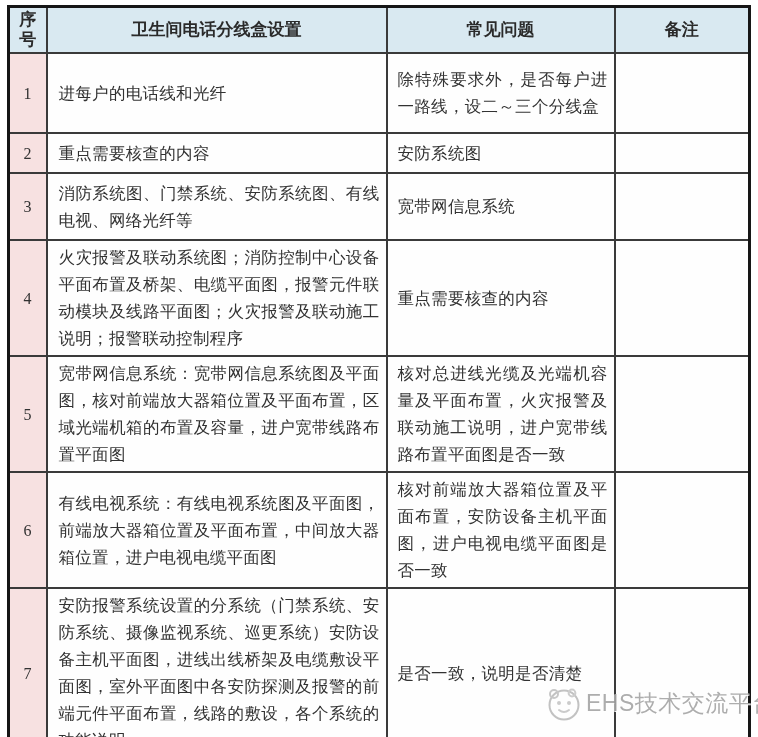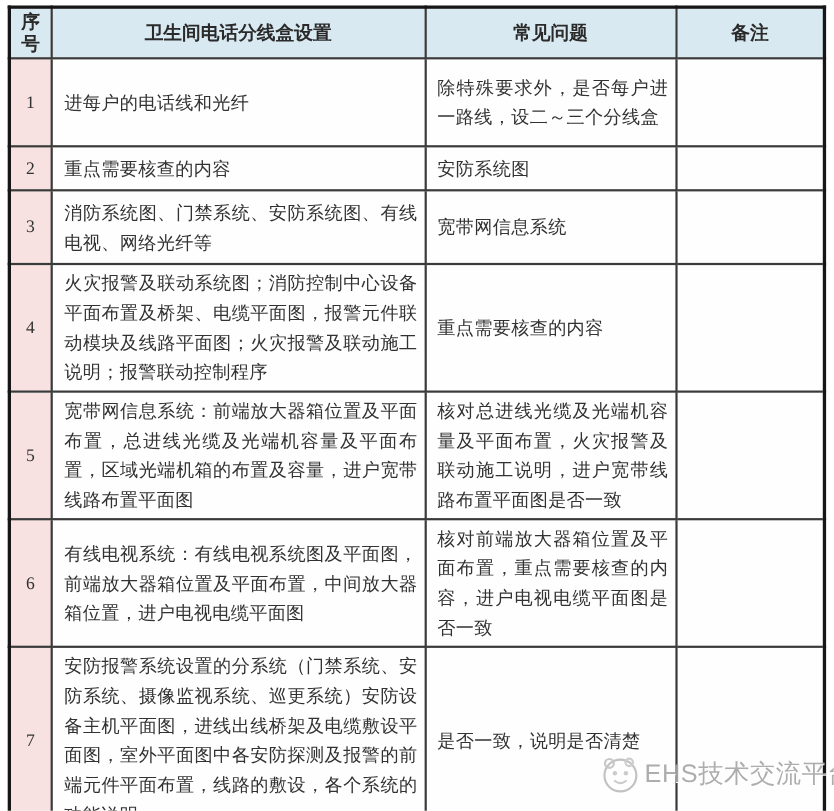--- a/index.html
+++ b/index.html
@@ -132,29 +132,29 @@
 
     <tr>
       <td class="col-no">4</td>
       <td class="col-content">火灾报警及联动系统图；消防控制中心设备平面布置及桥架、电缆平面图，报警元件联动模块及线路平面图；火灾报警及联动施工说明；报警联动控制程序</td>
       <td class="col-problem">重点需要核查的内容</td>
       <td class="col-remark"></td>
     </tr>
 
     <tr>
       <td class="col-no">5</td>
-      <td class="col-content">宽带网信息系统：前端放大器箱位置及平面布置，总进线光缆及光端机容量及平面布置，区域光端机箱的布置及容量，进户宽带线路布置平面图</td>
+      <td class="col-content">宽带网信息系统：宽带网信息系统图及平面图，核对前端放大器箱位置及平面布置，区域光端机箱的布置及容量，进户宽带线路布置平面图</td>
       <td class="col-problem">核对总进线光缆及光端机容量及平面布置，火灾报警及联动施工说明，进户宽带线路布置平面图是否一致</td>
       <td class="col-remark"></td>
     </tr>
 
     <tr>
       <td class="col-no">6</td>
       <td class="col-content">有线电视系统：有线电视系统图及平面图，前端放大器箱位置及平面布置，中间放大器箱位置，进户电视电缆平面图</td>
-      <td class="col-problem">核对前端放大器箱位置及平面布置，重点需要核查的内容，进户电视电缆平面图是否一致</td>
+      <td class="col-problem">核对前端放大器箱位置及平面布置，安防设备主机平面图，进户电视电缆平面图是否一致</td>
       <td class="col-remark"></td>
     </tr>
 
     <tr>
       <td class="col-no">7</td>
       <td class="col-content">安防报警系统设置的分系统（门禁系统、安防系统、摄像监视系统、巡更系统）安防设备主机平面图，进线出线桥架及电缆敷设平面图，室外平面图中各安防探测及报警的前端元件平面布置，线路的敷设，各个系统的功能说明</td>
       <td class="col-problem">是否一致，说明是否清楚</td>
       <td class="col-remark"></td>
     </tr>
   </tbody>

